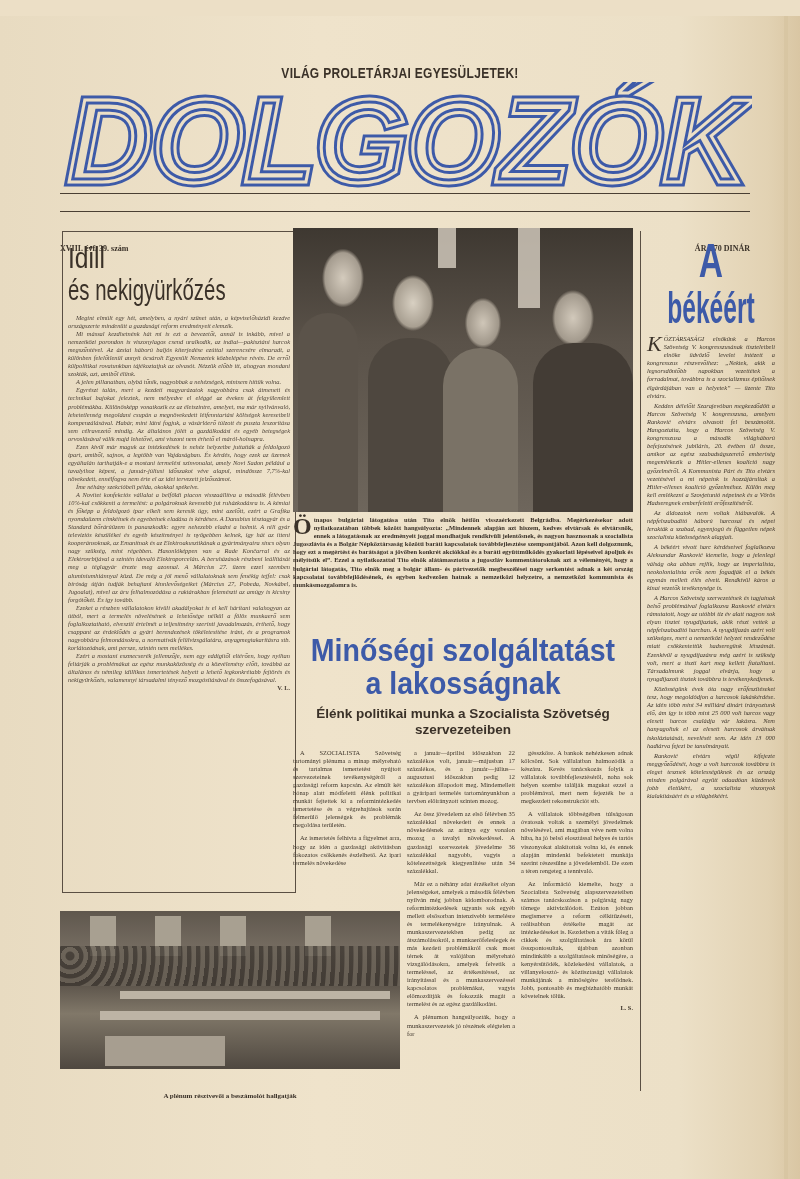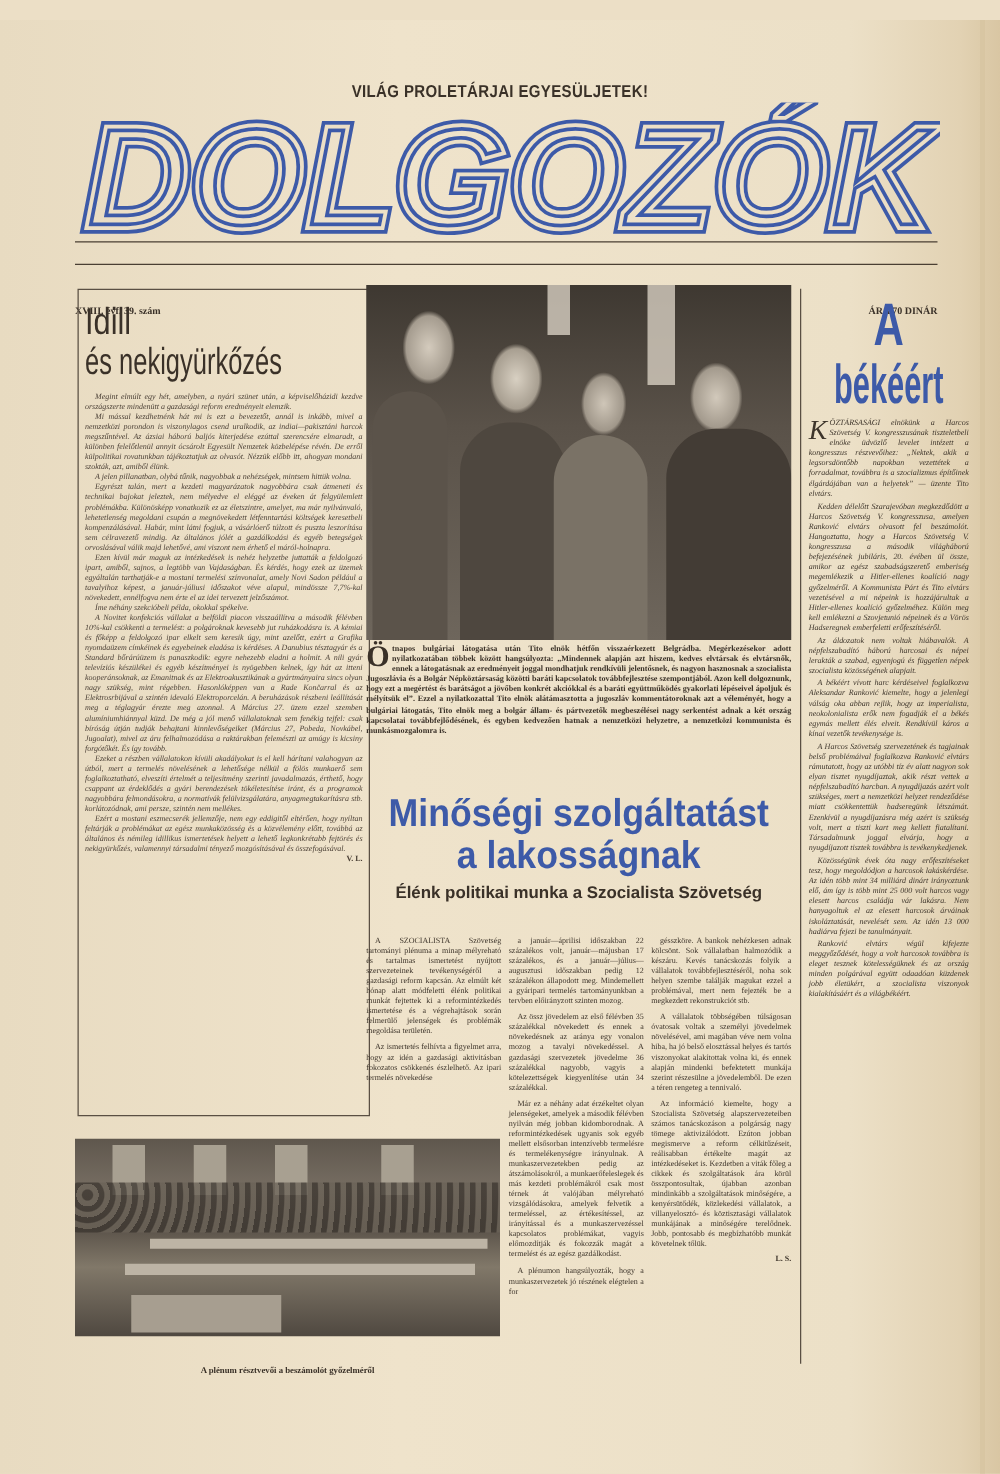--- a/index.html
+++ b/index.html
@@ -148,20 +148,21 @@
       <span>tnapos bulgáriai látogatása után Tito elnök hétfőn visszaérkezett Belgrádba. Megérkezésekor adott nyilatkozatában többek között hangsúlyozta: „Mindennek alapján azt hiszem, kedves elvtársak és elvtársnők, ennek a látogatásnak az eredményeit joggal mondhatjuk rendkívüli jelentősnek, és nagyon hasznosnak a szocialista Jugoszlávia és a Bolgár Népköztársaság közötti baráti kapcsolatok továbbfejlesztése szempontjából. Azon kell dolgoznunk, hogy ezt a megértést és barátságot a jövőben konkrét akciókkal és a baráti együttműködés gyakorlati lépéseivel ápoljuk és mélyítsük el”. Ezzel a nyilatkozattal Tito elnök alátámasztotta a jugoszláv kommentátoroknak azt a véleményét, hogy a bulgáriai látogatás, Tito elnök meg a bolgár állam- és pártvezetők megbeszélései nagy serkentést adnak a két ország kapcsolatai továbbfejlődésének, és egyben kedvezően hatnak a nemzetközi helyzetre, a nemzetközi kommunista és munkásmozgalomra is.</span>
     </div>
   </div>
 
   <div class="headline-min">
     <div>Minőségi szolgáltatást</div>
     <div>a lakosságnak</div>
   </div>
   <div class="subhead-min">
     <div>Élénk politikai munka a Szocialista Szövetség</div>
+    <div>szervezeteiben</div>
   </div>
 
   <div class="col" style="left:293px;top:733px;width:108px">
     <p>A SZOCIALISTA Szövetség tartományi plénuma a minap mélyreható és tartalmas ismertetést nyújtott szervezeteinek tevékenységéről a gazdasági reform kapcsán. Az elmúlt két hónap alatt módfeletti élénk politikai munkát fejtettek ki a reformintézkedés ismertetése és a végrehajtások során felmerülő jelenségek és problémák megoldása területén.</p>
     <p>Az ismertetés felhívta a figyelmet arra, hogy az idén a gazdasági aktivitásban fokozatos csökkenés észlelhető. Az ipari termelés növekedése</p>
   </div>
   <div class="col" style="left:407px;top:733px;width:108px">
     <p>a január—áprilisi időszakban 22 százalékos volt, január—májusban 17 százalékos, és a január—július—augusztusi időszakban pedig 12 százalékon állapodott meg. Mindemellett a gyáripari termelés tartományunkban a tervben előirányzott szinten mozog.</p>
     <p>Az össz jövedelem az első félévben 35 százalékkal növekedett és ennek a növekedésnek az aránya egy vonalon mozog a tavalyi növekedéssel. A gazdasági szervezetek jövedelme 36 százalékkal nagyobb, vagyis a kötelezettségek kiegyenlítése után 34 százalékkal.</p>
     <p>Már ez a néhány adat érzékeltet olyan jelenségeket, amelyek a második félévben nyilván még jobban kidomborodnak. A reformintézkedések ugyanis sok egyéb mellett elsősorban intenzívebb termelésre és termelékenységre irányulnak. A munkaszervezetekben pedig az átszámolásokról, a munkaerőfeleslegek és más kezdeti problémákról csak most térnek át valójában mélyreható vizsgálódásokra, amelyek felvetik a termeléssel, az értékesítéssel, az irányítással és a munkaszervezéssel kapcsolatos problémákat, vagyis előmozdítják és fokozzák magát a termelést és az egész gazdálkodást.</p>
@@ -177,21 +178,21 @@
   <div class="photo photo-bottom">
     <div class="win" style="left:30px"></div>
     <div class="win" style="left:95px"></div>
     <div class="win" style="left:160px"></div>
     <div class="win" style="left:245px"></div>
     <div class="crowd"></div>
     <div class="desk" style="left:60px;top:80px;width:270px;height:8px"></div>
     <div class="desk" style="left:40px;top:100px;width:280px;height:9px"></div>
     <div class="desk" style="left:45px;top:125px;width:120px;height:30px;background:#a79e90"></div>
   </div>
-  <div class="caption-bottom">A plénum résztvevői a beszámolót győzelméről</div>
+  <div class="caption-bottom">A plénum résztvevői a beszámolót hallgatják</div>
 
   <div class="box-right">
     <div class="title-a">A</div>
     <div class="title-bekeert">békéért</div>
     <div class="right-text" style="margin-top:4px">
       <p style="text-indent:0"><span class="drop-k">K</span><span>ÖZTÁRSASÁGI elnökünk a Harcos Szövetség V. kongresszusának tiszteletbeli elnöke üdvözlő levelet intézett a kongresszus részvevőihez: „Nektek, akik a legsorsdöntőbb napokban vezettétek a forradalmat, továbbra is a szocializmus építőinek élgárdájában van a helyetek” — üzente Tito elvtárs.</span></p>
       <p>Kedden délelőtt Szarajevóban megkezdődött a Harcos Szövetség V. kongresszusa, amelyen Ranković elvtárs olvasott fel beszámolót. Hangoztatta, hogy a Harcos Szövetség V. kongresszusa a második világháború befejezésének jubiláris, 20. évében ül össze, amikor az egész szabadságszerető emberiség megemlékezik a Hitler-ellenes koalíció nagy győzelméről. A Kommunista Párt és Tito elvtárs vezetésével a mi népeink is hozzájárultak a Hitler-ellenes koalíció győzelméhez. Külön meg kell emlékezni a Szovjetunió népeinek és a Vörös Hadseregnek emberfeletti erőfeszítéséről.</p>
       <p>Az áldozatok nem voltak hiábavalók. A népfelszabadító háború harcosai és népei lerakták a szabad, egyenjogú és független népek szocialista közösségének alapjait.</p>
       <p>A békéért vívott harc kérdéseivel foglalkozva Aleksandar Ranković kiemelte, hogy a jelenlegi válság oka abban rejlik, hogy az imperialista, neokolonialista erők nem fogadják el a békés egymás mellett élés elveit. Rendkívül káros a kínai vezetők tevékenysége is.</p>
       <p>A Harcos Szövetség szervezetének és tagjainak belső problémáival foglalkozva Ranković elvtárs rámutatott, hogy az utóbbi tíz év alatt nagyon sok elyan tisztet nyugdíjaztak, akik részt vettek a népfelszabadító harcban. A nyugdíjazás azért volt szükséges, mert a nemzetközi helyzet rendeződése miatt csökkentettük hadseregünk létszámát. Ezenkívül a nyugdíjazásra még azért is szükség volt, mert a tiszti kart meg kellett fiatalítani. Társadalmunk joggal elvárja, hogy a nyugdíjazott tisztek továbbra is tevékenykedjenek.</p>

